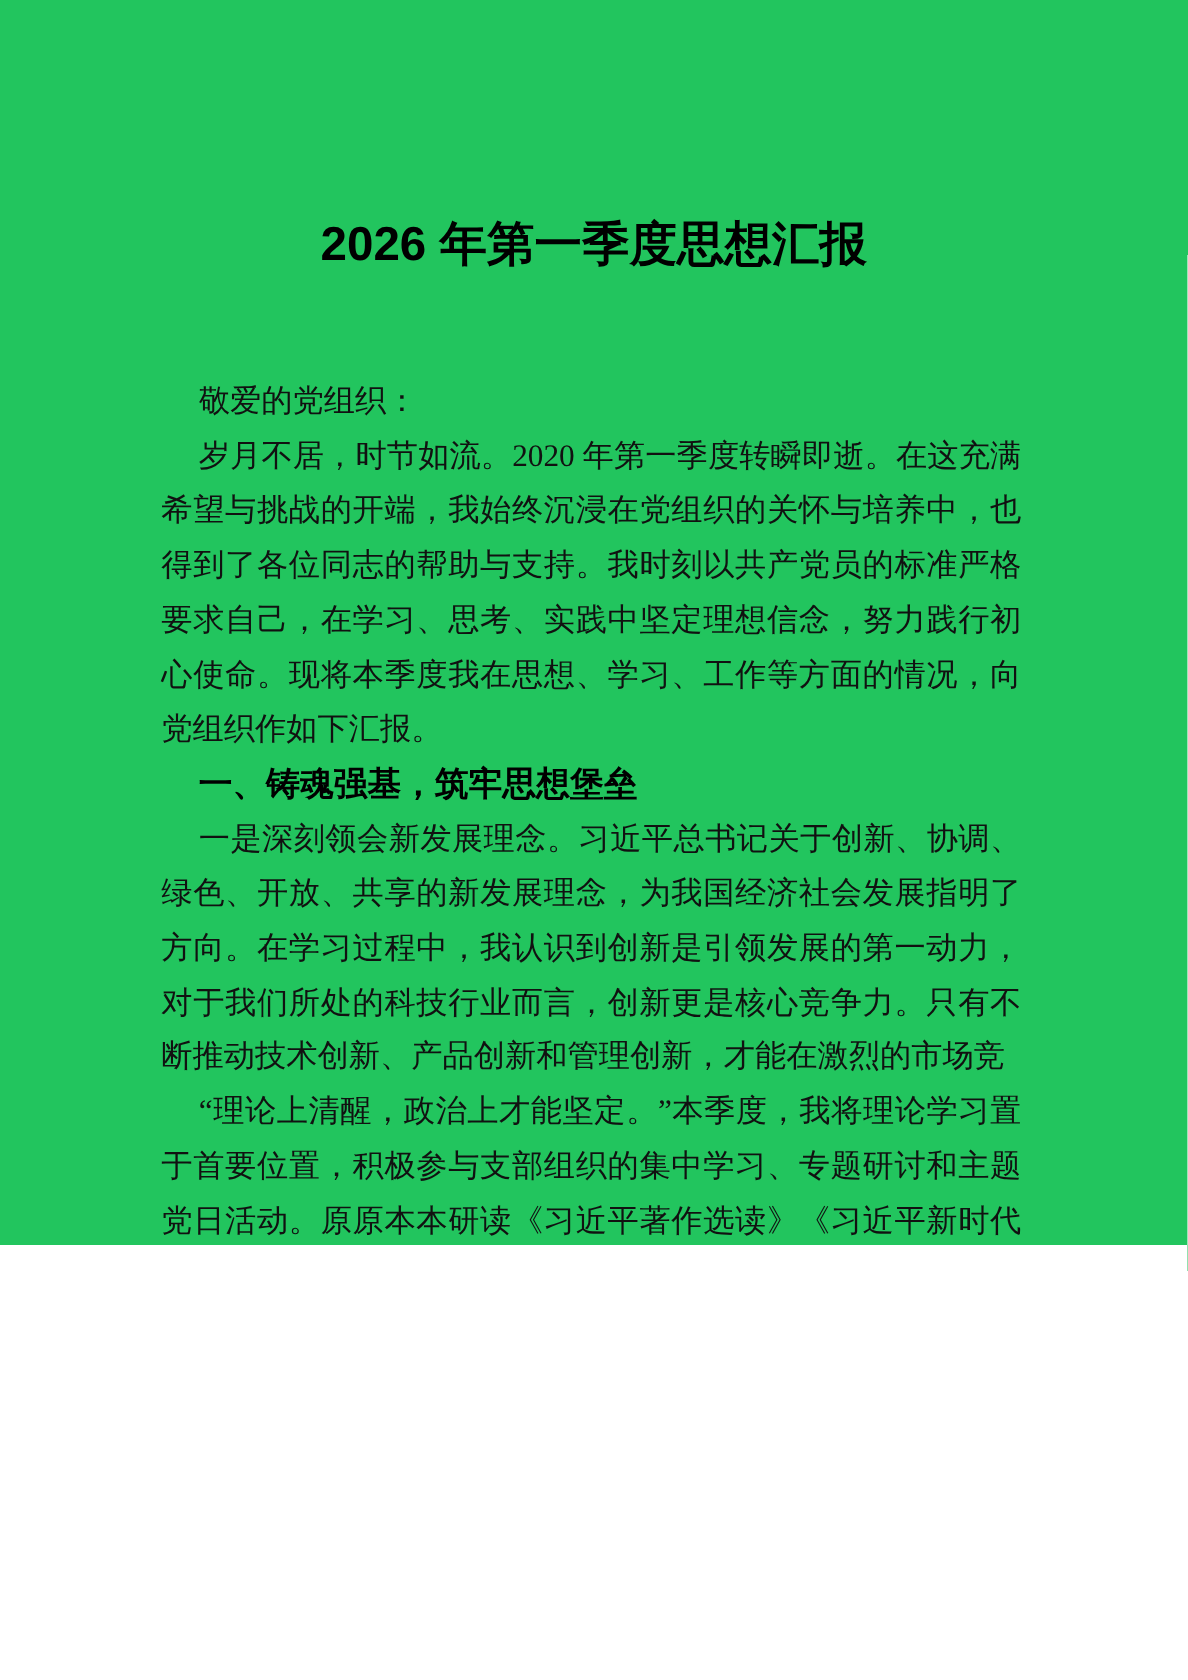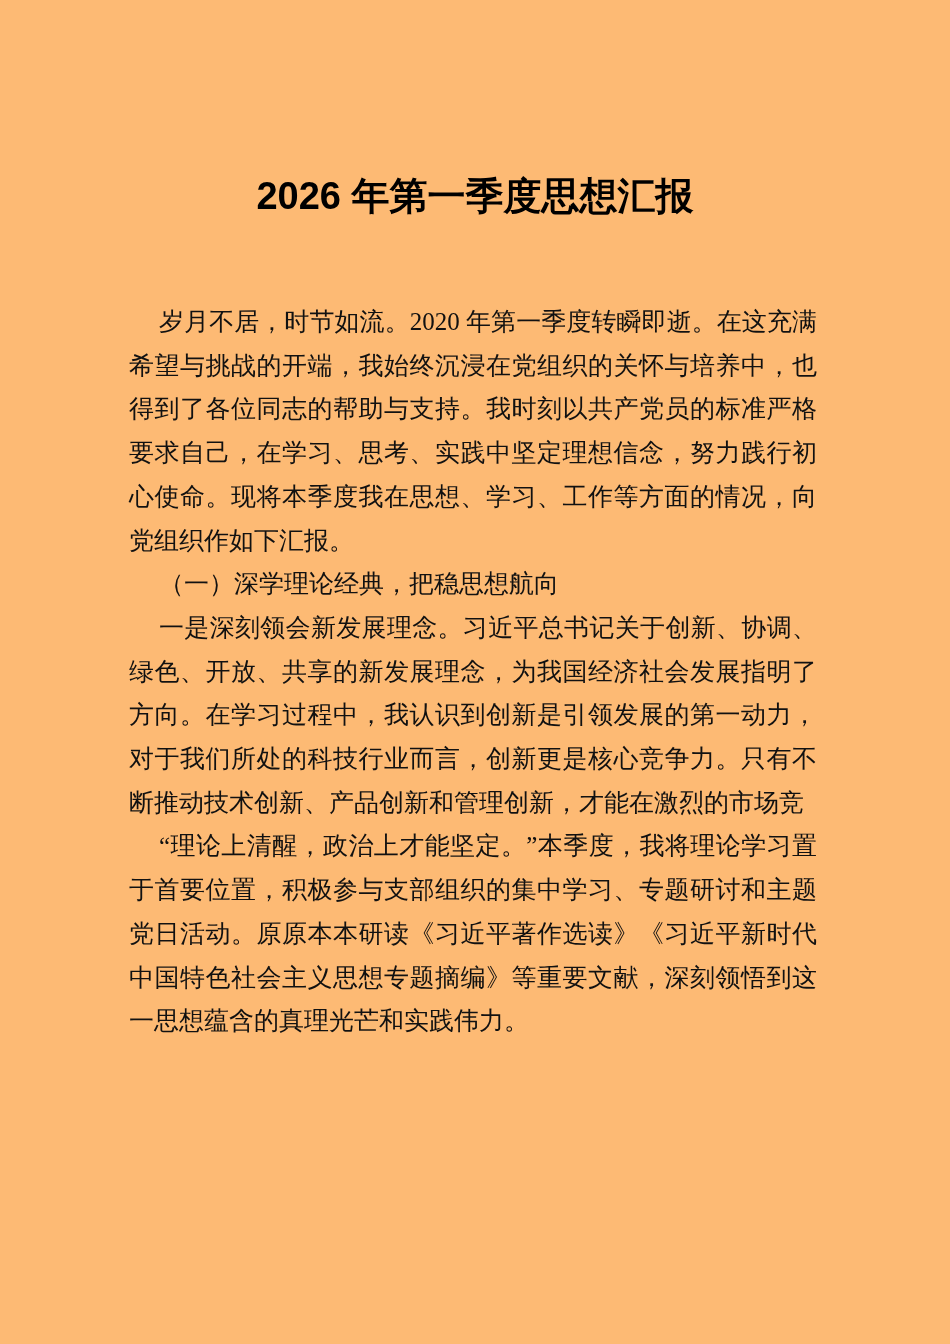--- a/index.html
+++ b/index.html
@@ -3,22 +3,22 @@
 <meta charset="utf-8">
 <style>
   html, body {
     margin: 0;
     padding: 0;
     background: #ffffff;
   }
   .page {
     position: relative;
     width: 950px;
-    height: 1344px;
-    background: #fdba74;
+    height: 996px;
+    background: #22c55e;
     overflow: hidden;
   }
   .doc-title {
     margin: 171px 0 0 0;
     padding: 0;
     text-align: center;
     font-family: "Liberation Sans", "DejaVu Sans", sans-serif;
     font-weight: 700;
     font-size: 38px;
     line-height: 50px;
@@ -47,23 +47,24 @@
     color: #000000;
   }
 </style>
 </head>
 <body>
 
 <div class="page">
   <h1 class="doc-title">2026 年第一季度思想汇报</h1>
 
   <div class="doc-body">
+    <p class="salutation">敬爱的党组织：</p>
 
     <p class="para">岁月不居，时节如流。2020 年第一季度转瞬即逝。在这充满希望与挑战的开端，我始终沉浸在党组织的关怀与培养中，也得到了各位同志的帮助与支持。我时刻以共产党员的标准严格要求自己，在学习、思考、实践中坚定理想信念，努力践行初心使命。现将本季度我在思想、学习、工作等方面的情况，向党组织作如下汇报。</p>
 
+    <h2 class="h-section">一、铸魂强基，筑牢思想堡垒</h2>
 
-    <p class="h-subsection">（一）深学理论经典，把稳思想航向</p>
 
     <p class="para">一是深刻领会新发展理念。习近平总书记关于创新、协调、绿色、开放、共享的新发展理念，为我国经济社会发展指明了方向。在学习过程中，我认识到创新是引领发展的第一动力，对于我们所处的科技行业而言，创新更是核心竞争力。只有不断推动技术创新、产品创新和管理创新，才能在激烈的市场竞</p>
 
     <p class="para">“理论上清醒，政治上才能坚定。”本季度，我将理论学习置于首要位置，积极参与支部组织的集中学习、专题研讨和主题党日活动。原原本本研读《习近平著作选读》《习近平新时代中国特色社会主义思想专题摘编》等重要文献，深刻领悟到这一思想蕴含的真理光芒和实践伟力。</p>
   </div>
 </div>
 
 </body></html>

